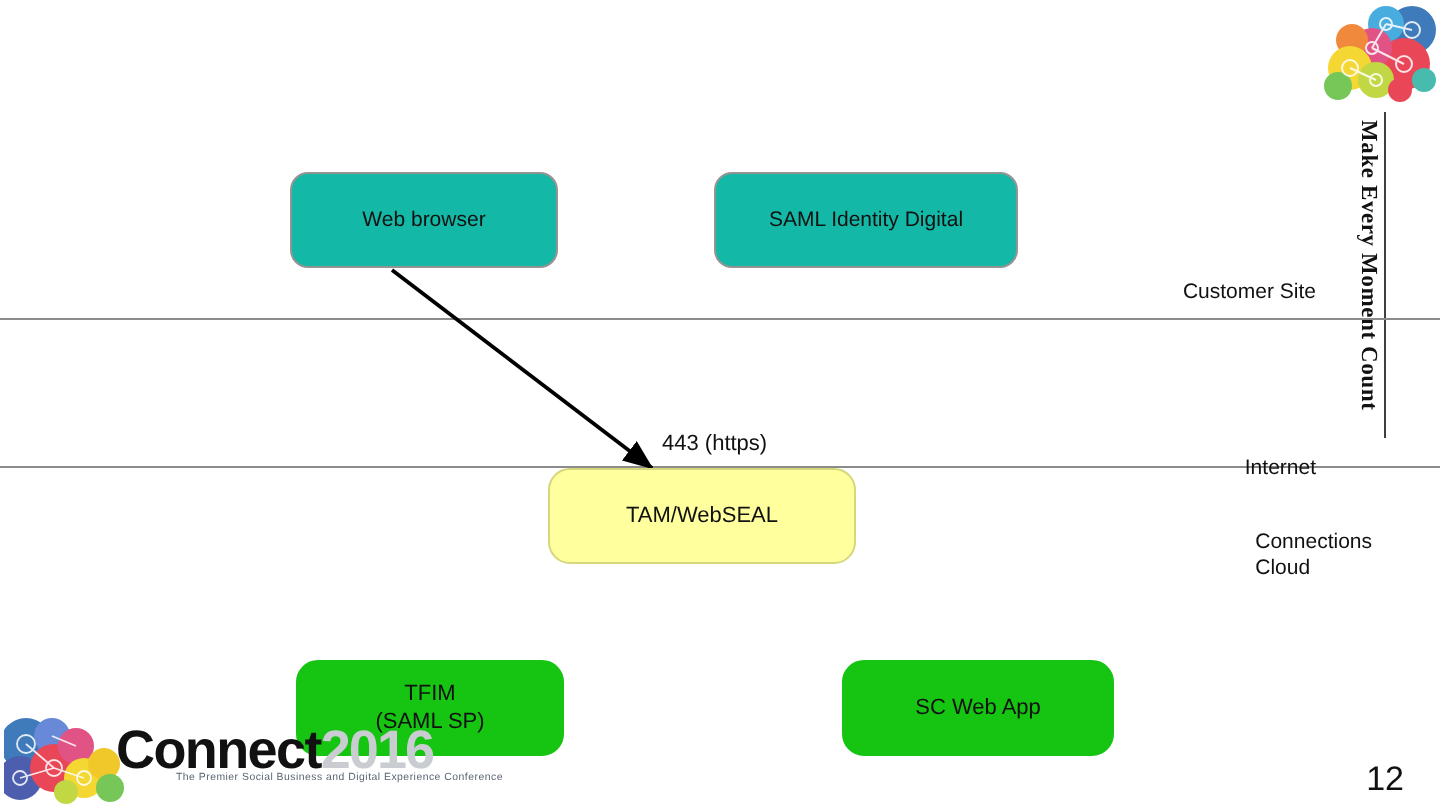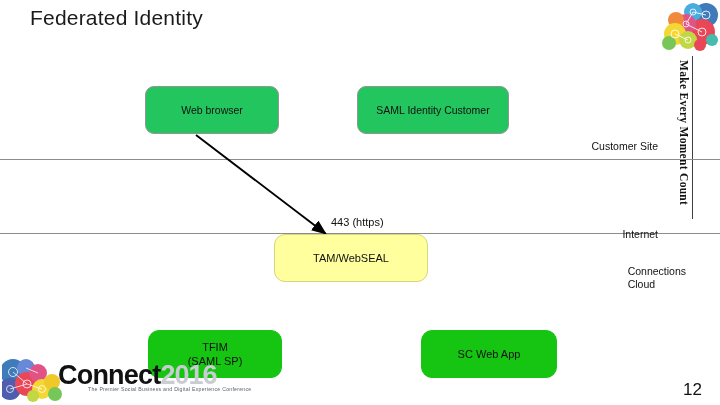--- a/index.html
+++ b/index.html
@@ -89,21 +89,21 @@
     box-sizing: border-box;
     display: flex;
     align-items: center;
     justify-content: center;
     text-align: center;
     font-size: 10.5px;
     line-height: 14px;
     color: #111111;
   }
   .node.plain {
-    background: #22c55e;
+    background: #14b8a6;
     border: 1px solid #949494;
     border-radius: 9px;
   }
   .node.yellow {
     background: #ffff9e;
     border: 1px solid #d6d67a;
     border-radius: 11px;
     font-size: 11px;
   }
   .node.green {
@@ -184,21 +184,20 @@
   
   .bubbles { position: absolute; }
   #bubbles-topright { right: 2px; top: 2px; width: 56px; height: 50px; }
   #bubbles-footer   { left: 2px;  top: 356px; width: 62px; height: 46px; }
 </style>
 </head>
 <body>
 
 <div id="slide">
 
-  <div class="slide-title">Federated Identity</div>
 
   <div class="bubbles" id="bubbles-topright">
     <svg width="56" height="50" viewBox="0 0 56 50" xmlns="http://www.w3.org/2000/svg">
       <g opacity="0.92">
         <circle cx="44" cy="13" r="12" fill="#2f6fb5"></circle>
         <circle cx="31" cy="10" r="9" fill="#3aa6dd"></circle>
         <circle cx="40" cy="30" r="13" fill="#e8384a"></circle>
         <circle cx="24" cy="22" r="10" fill="#e0457b"></circle>
         <circle cx="14" cy="18" r="8" fill="#f07f2d"></circle>
         <circle cx="13" cy="32" r="11" fill="#f5d423"></circle>
@@ -240,21 +239,21 @@
     </defs>
     <line x1="196" y1="135" x2="326" y2="234" stroke="#000000" stroke-width="1.9" marker-end="url(#arrowhead)"></line>
   </svg>
   <div class="edge-label">443 (https)</div>
 
   <div class="node plain" id="node-web-browser">
     <span>Web browser</span>
   </div>
 
   <div class="node plain" id="node-saml-idp">
-    <span>SAML Identity Customer</span>
+    <span>SAML Identity Digital</span>
   </div>
 
   <div class="node yellow" id="node-tam">
     <span>TAM/WebSEAL</span>
   </div>
 
   <div class="node green" id="node-tfim">
     <span class="lines">
       <span>TFIM</span>
       <span>(SAML SP)</span>

